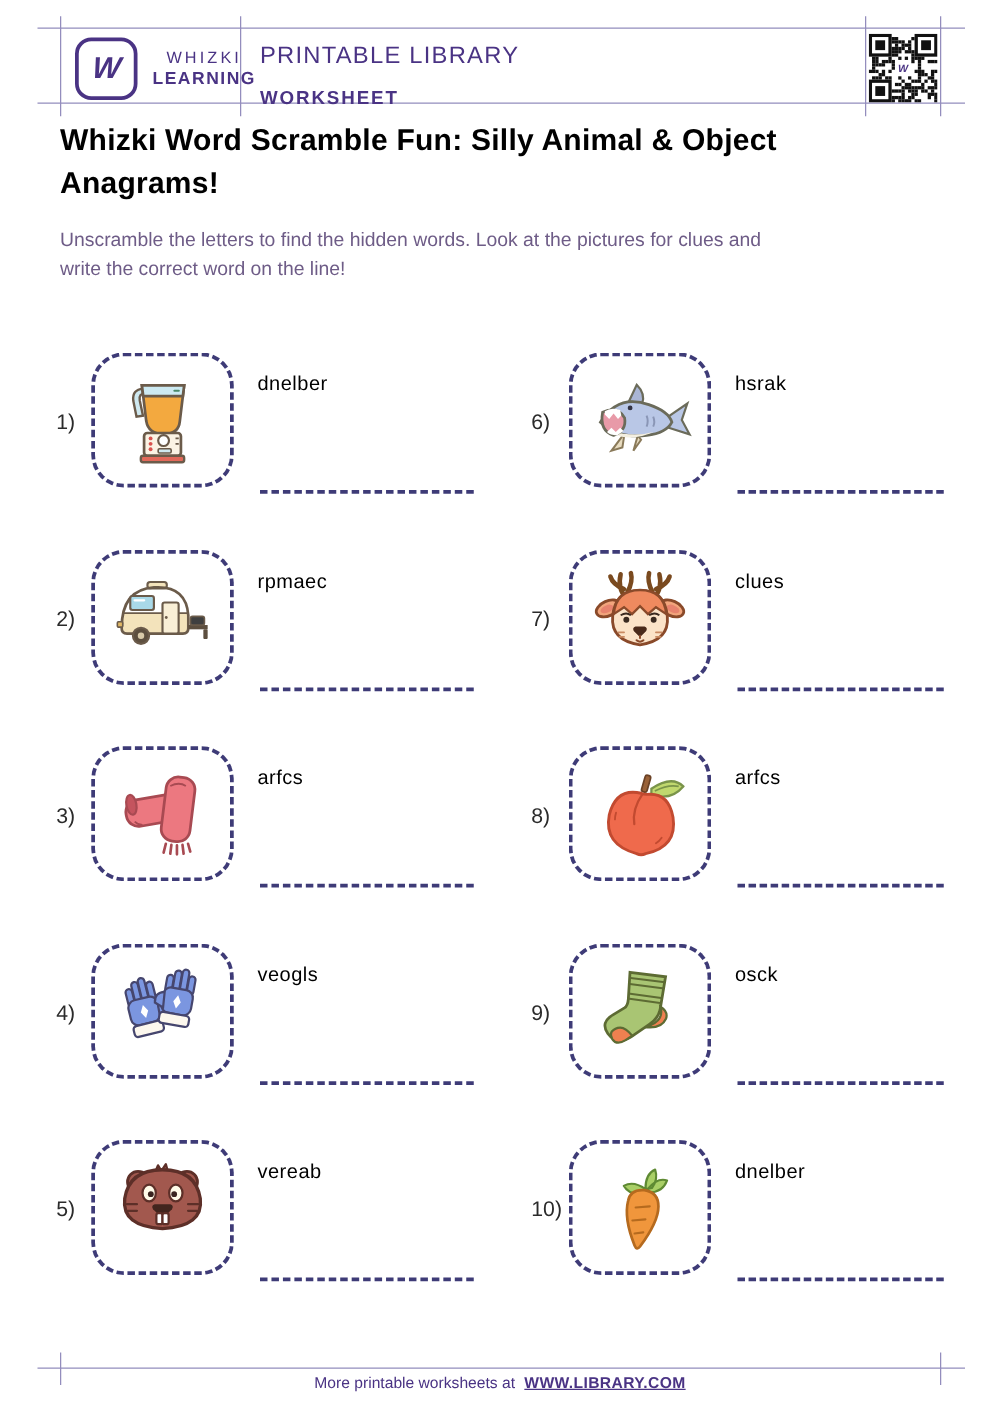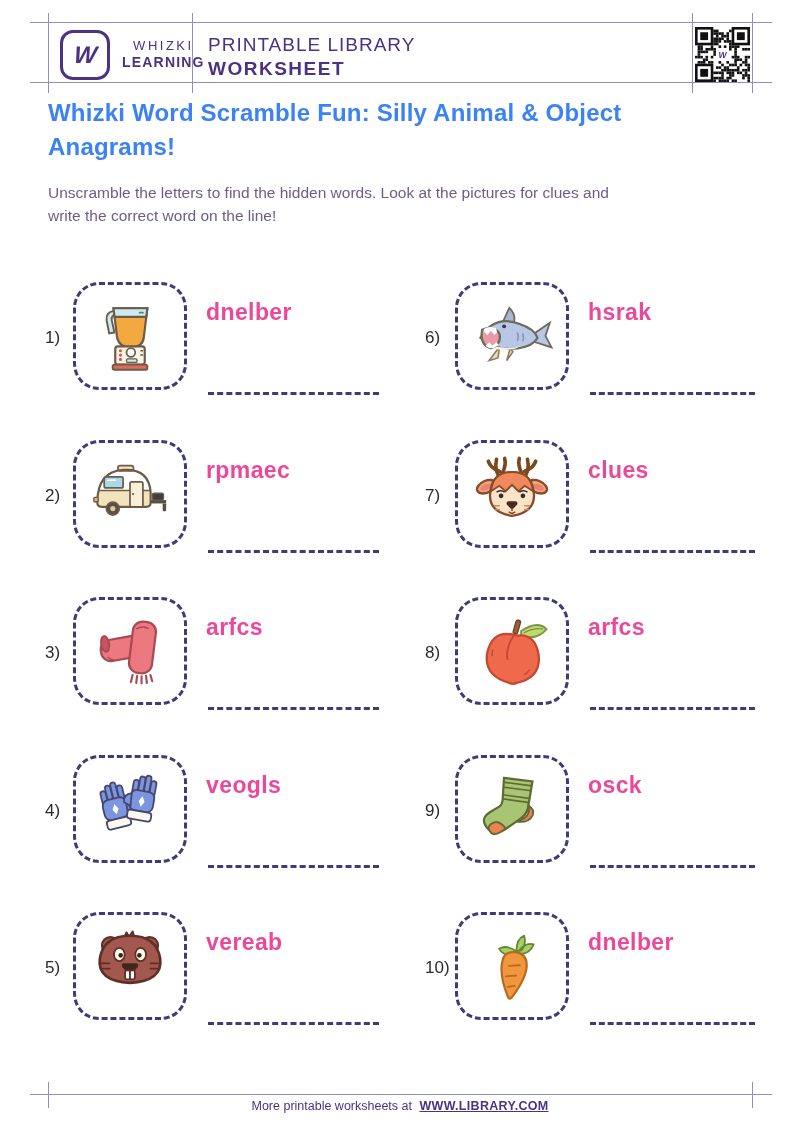--- a/index.html
+++ b/index.html
@@ -16,26 +16,26 @@
   .logo-box{
     width:44px;height:44px;border:3px solid #4A3384;border-radius:13px;
     display:flex;align-items:center;justify-content:center;
   }
   .logo-w{font-style:italic;font-weight:900;font-size:24px;color:#4A3384;transform:skewX(-6deg);}
   .brand{margin-left:12px;line-height:1.15;text-align:center;}
   .brand-1{font-size:13px;letter-spacing:2.5px;color:#4A3384;font-weight:400;}
   .brand-2{font-size:14px;letter-spacing:1.2px;color:#4A3384;font-weight:800;}
   .header-right{position:absolute;left:208px;top:33px;line-height:1.25;}
   .lib{font-size:19px;letter-spacing:1px;color:#4A3384;font-weight:400;}
-  .doctype{font-size:19px;letter-spacing:1.5px;color:#4A3384;font-weight:800;}
+  .doctype{font-size:15px;letter-spacing:1.5px;color:#4A3384;font-weight:800;margin-top:13px;}
   .qr{position:absolute;left:695px;top:27px;width:55px;height:55px;}
   
   .title{
     position:absolute;left:48px;top:96px;width:710px;
-    font-size:24px;font-weight:800;color:#3b82f6;line-height:1.42;letter-spacing:0.2px;
+    font-size:24px;font-weight:800;color:#000000;line-height:1.42;letter-spacing:0.2px;
   }
   .instructions{
     position:absolute;left:48px;top:181px;width:700px;
     font-size:15.5px;color:#6E5C87;line-height:1.5;
   }
   
   .col{position:absolute;top:282px;width:340px;}
   .col-left{left:45px;}
   .col-right{left:425px;width:336px;}
   .item{height:157.5px;display:flex;align-items:flex-start;}
@@ -44,21 +44,21 @@
     font-size:17px;font-weight:300;color:#2b2b2b;
   }
   .col-right .num{width:30px;flex:0 0 30px;}
   .imgbox{
     box-sizing:border-box;width:114px;height:108px;flex:0 0 114px;
     border:3.5px dashed #3E3B77;border-radius:26px;background:#fff;
     display:flex;align-items:center;justify-content:center;
   }
   .right{flex:1;margin-left:19px;position:relative;height:108px;}
   .word{
-    margin-top:17px;font-size:23px;font-weight:700;color:#ec4899;letter-spacing:0.4px;
+    margin-top:17px;font-size:16px;font-weight:400;color:#000000;letter-spacing:0.4px;
   }
   .answer-line{
     position:absolute;top:110px;left:2px;right:6px;height:0;
     border-top:3px dashed #3E3B77;
   }
   
   .footer{
     position:absolute;left:0;top:1099px;width:800px;text-align:center;
     font-size:12.5px;color:#4A3384;
   }

